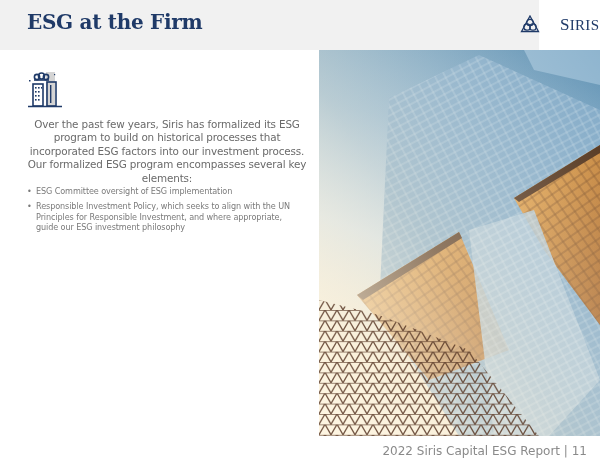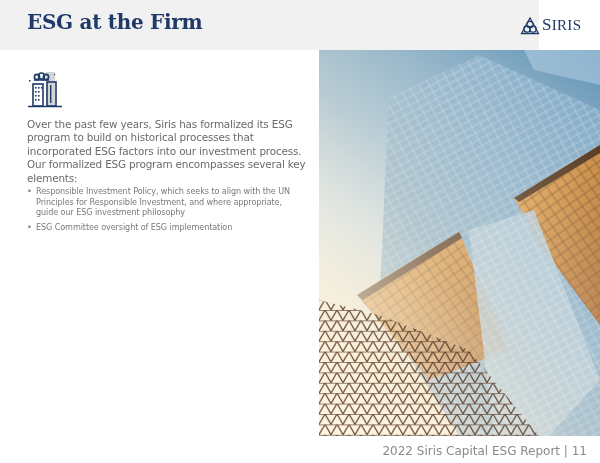--- a/index.html
+++ b/index.html
@@ -12,32 +12,32 @@
       position: absolute; left: 0; top: 0; width: 539px; height: 50px;
       background: #f1f1f1;
     }
     .page-title {
       position: absolute; left: 27px; top: 10px;
       font-family: "DejaVu Serif", serif; font-weight: bold;
       font-size: 20px; color: #1f3a68; letter-spacing: -0.3px;
     }
     .logo {
       position: absolute; left: 520px; top: 15px; height: 20px;
-      display: flex; align-items: flex-end; gap: 2px;
+      display: flex; align-items: flex-start; gap: 20px;
     }
     .logo-text {
       font-family: "Liberation Serif", serif; font-size: 15px; color: #1f3a68;
       letter-spacing: 0.3px;
     }
     .logo-text .big { font-size: 17px; }
     .icon-wrap { position: absolute; left: 26px; top: 70px; width: 40px; height: 40px; }
     .intro {
       position: absolute; left: 27px; top: 118px; width: 280px;
       font-family: "DejaVu Sans", sans-serif; font-size: 10.4px; line-height: 13.4px;
-      color: #6a6a6a; margin: 0; letter-spacing: -0.15px;
+      color: #6a6a6a; margin: 0; letter-spacing: -0.15px; text-align: center;
     }
     .bullets {
       position: absolute; left: 27px; top: 186px; width: 275px;
       list-style: none; margin: 0; padding: 0;
       font-family: "DejaVu Sans", sans-serif; font-size: 8.1px; line-height: 10.6px;
       color: #7a7a7a; letter-spacing: -0.1px;
     }
     .bullets li { position: relative; padding-left: 9px; margin-bottom: 4.5px; }
     .bullets li::before {
       content: "•"; position: absolute; left: 0; top: 0; color: #7a7a7a;
@@ -95,22 +95,22 @@
       <rect x="24" y="15" width="1.4" height="18"></rect>
       <rect x="3" y="10" width="1.5" height="1.5"></rect>
       <rect x="28" y="4" width="1.2" height="1.2"></rect>
     </g>
   </svg>
 </div>
 
 <p class="intro">Over the past few years, Siris has formalized its ESG program to build on historical processes that incorporated ESG factors into our investment process. Our formalized ESG program encompasses several key elements:</p>
 
 <ul class="bullets">
+  <li>ESG Committee oversight of ESG implementation</li>
   <li>Responsible Investment Policy, which seeks to align with the UN Principles for Responsible Investment, and where appropriate, guide our ESG investment philosophy</li>
-  <li>ESG Committee oversight of ESG implementation</li>
 </ul>
 
 <div class="photo" title="Low-angle view of glass skyscrapers with sunlight and triangular pattern overlay">
   <svg width="281" height="386" viewBox="0 0 281 386" preserveAspectRatio="none">
     <defs>
       <pattern id="grid1" width="9" height="7" patternUnits="userSpaceOnUse" patternTransform="rotate(-28)">
         <rect width="9" height="7" fill="none" stroke="#e6eef4" stroke-width="0.6" opacity="0.6"></rect>
       </pattern>
       <pattern id="grid2" width="9" height="9" patternUnits="userSpaceOnUse" patternTransform="rotate(-35)">
         <rect width="9" height="9" fill="none" stroke="#6b3f17" stroke-width="0.8" opacity="0.8"></rect>

